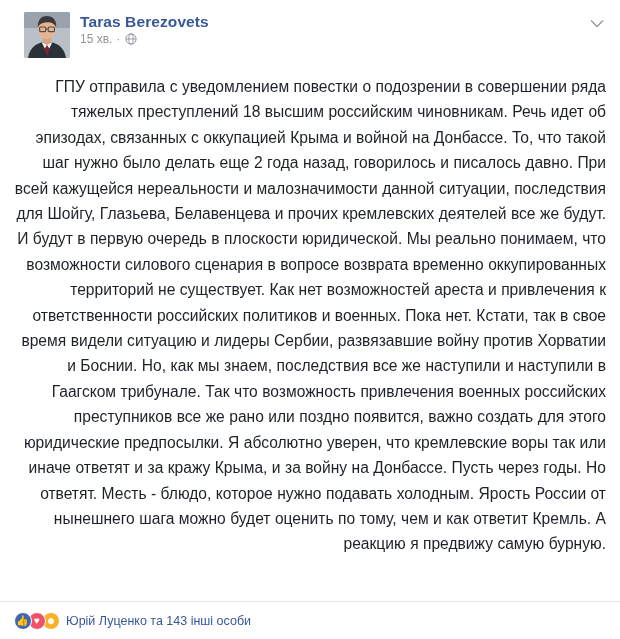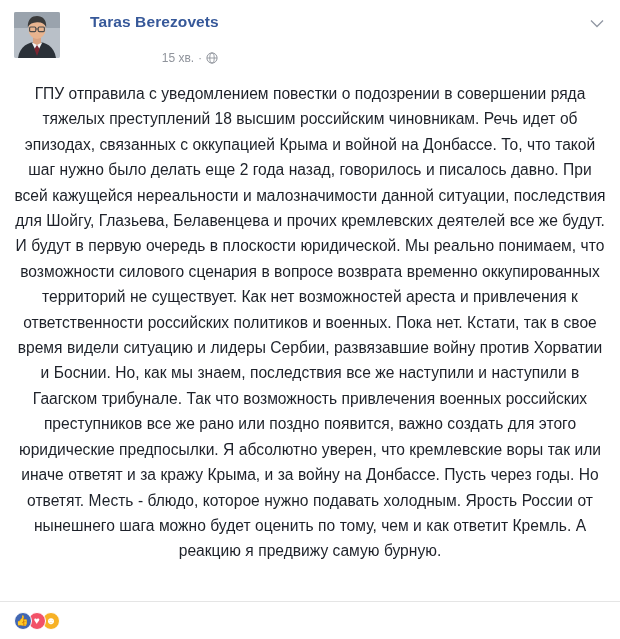--- a/index.html
+++ b/index.html
@@ -20,23 +20,22 @@
     height: 639px;
     background: #ffffff;
     position: relative;
     display: flex;
     flex-direction: column;
   }
   
   .post-header {
     display: flex;
     align-items: flex-start;
-    padding: 12px 14px 6px 14px;
-    position: relative;
-    gap: 20px;
+    padding: 12px 14px 6px 24px;
+    position: relative;
   }
   .avatar {
     width: 46px;
     height: 46px;
     flex: 0 0 46px;
     border-radius: 2px;
     overflow: hidden;
     background: #c7cdd4;
     position: relative;
   }
@@ -52,25 +51,24 @@
     font-size: 15.5px;
     font-weight: bold;
     color: #365899;
     line-height: 18px;
     letter-spacing: 0.1px;
     white-space: nowrap;
   }
   .meta-row {
     display: flex;
     align-items: center;
-    margin-top: 20px;
+    margin-top: 1px;
     font-size: 12px;
     color: #90949c;
     line-height: 14px;
-    justify-content: flex-end;
   }
   .meta-time { color: #90949c; }
   .meta-dot {
     margin: 0 4px;
     color: #90949c;
     font-size: 11px;
   }
   .globe-icon {
     display: inline-flex;
     align-items: center;
@@ -90,21 +88,21 @@
     align-items: center;
     justify-content: center;
     cursor: pointer;
   }
   
   .post-body {
     padding: 10px 14px 0 14px;
     font-size: 15.6px;
     line-height: 25.4px;
     color: #1d2129;
-    text-align: center;
+    text-align: right;
     flex: 1 1 auto;
     overflow: hidden;
     word-spacing: 0.1px;
   }
   
   .post-footer {
     border-top: 1px solid #e5e5e5;
     height: 38px;
     flex: 0 0 38px;
     display: flex;
@@ -212,16 +210,17 @@
 
   <div class="post-body">ГПУ отправила с уведомлением повестки о подозрении в совершении ряда тяжелых преступлений 18 высшим российским чиновникам. Речь идет об эпизодах, связанных с оккупацией Крыма и войной на Донбассе. То, что такой шаг нужно было делать еще 2 года назад, говорилось и писалось давно. При всей кажущейся нереальности и малозначимости данной ситуации, последствия для Шойгу, Глазьева, Белавенцева и прочих кремлевских деятелей все же будут. И будут в первую очередь в плоскости юридической. Мы реально понимаем, что возможности силового сценария в вопросе возврата временно оккупированных территорий не существует. Как нет возможностей ареста и привлечения к ответственности российских политиков и военных. Пока нет. Кстати, так в свое время видели ситуацию и лидеры Сербии, развязавшие войну против Хорватии и Боснии. Но, как мы знаем, последствия все же наступили и наступили в Гаагском трибунале. Так что возможность привлечения военных российских преступников все же рано или поздно появится, важно создать для этого юридические предпосылки. Я абсолютно уверен, что кремлевские воры так или иначе ответят и за кражу Крыма, и за войну на Донбассе. Пусть через годы. Но ответят. Месть - блюдо, которое нужно подавать холодным. Ярость России от нынешнего шага можно будет оценить по тому, чем и как ответит Кремль. А реакцию я предвижу самую бурную.</div>
 
   <div class="post-footer">
     <div class="footer-left">
       <div class="reaction-icons">
         <span class="reaction reaction-like">👍</span>
         <span class="reaction reaction-love">♥</span>
         <span class="reaction reaction-haha">☻</span>
       </div>
+      <span class="likers">Юрій Луценко та 143 інші особи</span>
     </div>
   </div>
 
 </div>
 
 </body></html>

